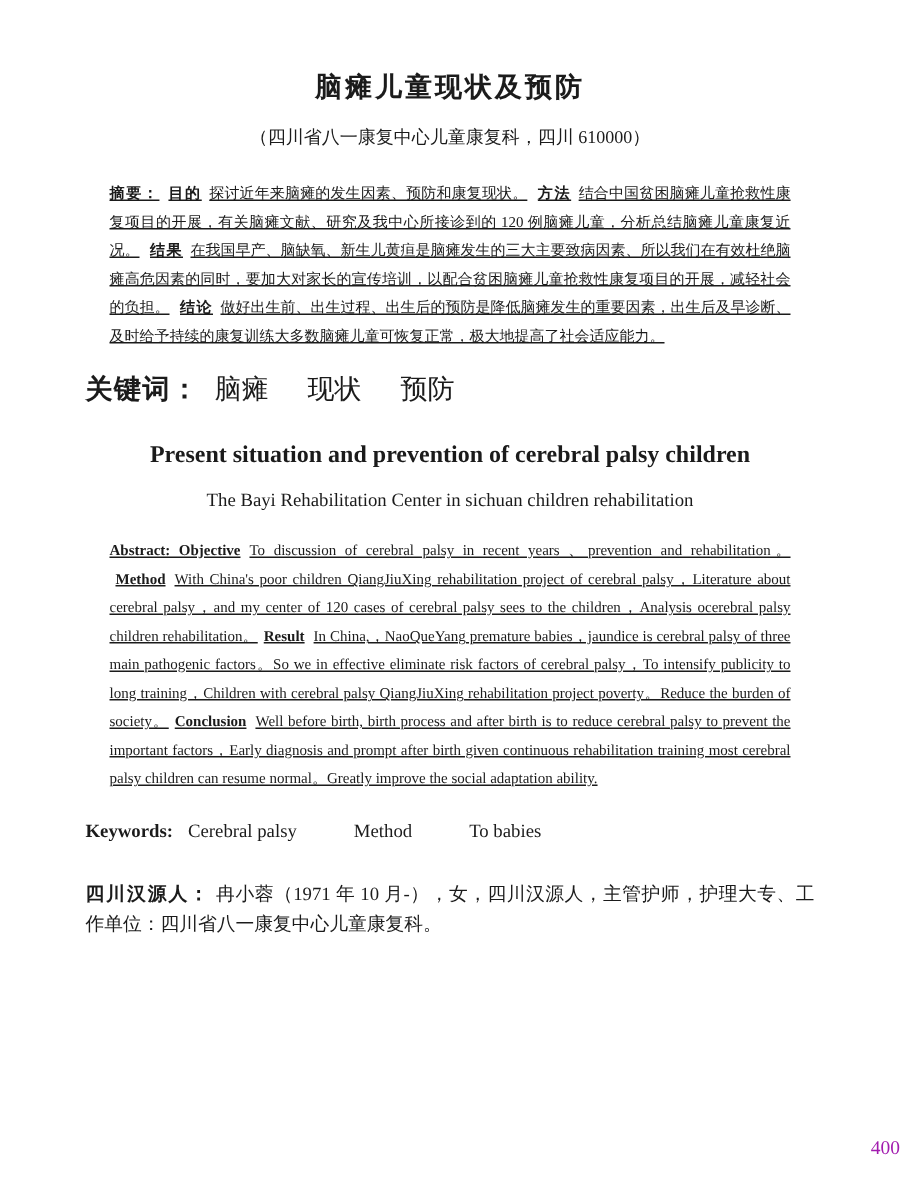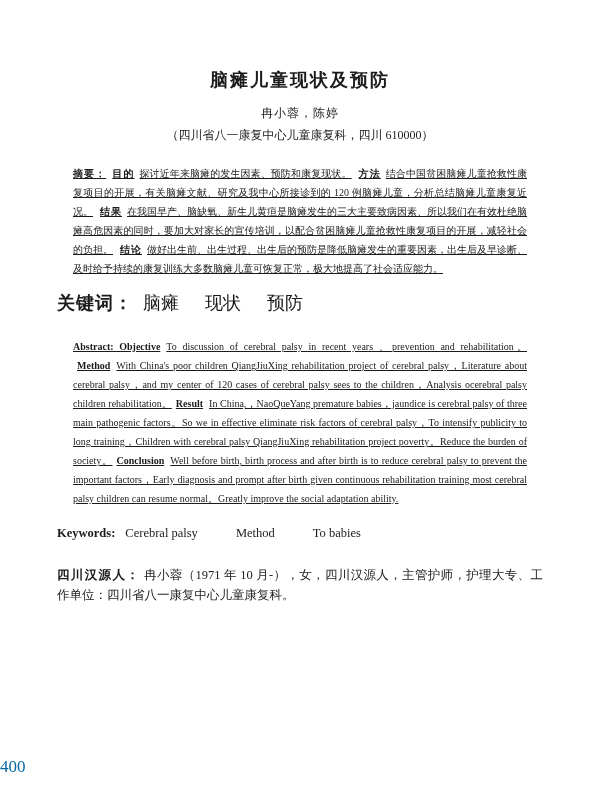--- a/index.html
+++ b/index.html
@@ -11,21 +11,21 @@
     width: 600px;
     height: 785px;
     position: relative;
     font-family: "Liberation Serif", "DejaVu Serif", serif;
     color: #1b1b1b;
     overflow: hidden;
   }
   .page {
     position: absolute;
     top: 0; left: 0; right: 0; bottom: 0;
-    padding: 68px 57px 0 57px;
+    padding: 46px 57px 0 57px;
     box-sizing: border-box;
   }
   .cn-title {
     font-size: 18px;
     font-weight: bold;
     text-align: center;
     letter-spacing: 2px;
     margin: 0 0 13px 0;
     line-height: 24px;
   }
@@ -98,42 +98,43 @@
     font-size: 12.5px;
     line-height: 20px;
     text-align: justify;
     margin: 10px 0 0 0;
   }
   .bio b { letter-spacing: 1px; margin-right: 4px; }
   .page-number {
     position: absolute;
     top: 757px;
     left: 0; right: 0;
-    text-align: left;
-    font-size: 17px;
-    color: #0369a1;
+    text-align: right;
+    font-size: 13px;
+    color: #a21caf;
   }
 </style>
 </head>
 <body>
 
 <div class="page">
 
   <h1 class="cn-title">脑瘫儿童现状及预防</h1>
 
-  <div class="cn-authors">冉小蓉，陈婷</div>
 
   <div class="cn-affiliation">（四川省八一康复中心儿童康复科，四川 610000）</div>
 
   <p class="abstract"><b class="lead">摘要：</b><b class="runlabel first">目的</b><span>探讨近年来脑瘫的发生因素、预防和康复现状。</span><b class="runlabel">方法</b><span>结合中国贫困脑瘫儿童抢救性康复项目的开展，有关脑瘫文献、研究及我中心所接诊到的 120 例脑瘫儿童，分析总结脑瘫儿童康复近况。</span><b class="runlabel">结果</b><span>在我国早产、脑缺氧、新生儿黄疸是脑瘫发生的三大主要致病因素、所以我们在有效杜绝脑瘫高危因素的同时，要加大对家长的宣传培训，以配合贫困脑瘫儿童抢救性康复项目的开展，减轻社会的负担。</span><b class="runlabel">结论</b><span>做好出生前、出生过程、出生后的预防是降低脑瘫发生的重要因素，出生后及早诊断、及时给予持续的康复训练大多数脑瘫儿童可恢复正常，极大地提高了社会适应能力。</span></p>
 
   <p class="keywords-line"><b>关键词：</b><span class="kw">脑瘫</span><span class="kw">现状</span><span class="kw">预防</span></p>
 
+  <h2 class="en-title">Present situation and prevention of cerebral palsy children</h2>
 
 
+  <div class="en-affiliation">The Bayi Rehabilitation Center in sichuan children rehabilitation</div>
 
   <p class="abstract en-abstract"><b class="lead">Abstract: Objective</b><span>To discussion of cerebral palsy in recent years 、prevention and rehabilitation。</span><b class="runlabel">Method</b><span>With China's poor children QiangJiuXing rehabilitation project of cerebral palsy，Literature about cerebral palsy，and my center of 120 cases of cerebral palsy sees to the children，Analysis ocerebral palsy children rehabilitation。</span><b class="runlabel">Result</b><span>In China,，NaoQueYang premature babies，jaundice is cerebral palsy of three main pathogenic factors。So we in effective eliminate risk factors of cerebral palsy，To intensify publicity to long training，Children with cerebral palsy QiangJiuXing rehabilitation project poverty。Reduce the burden of society。</span><b class="runlabel">Conclusion</b><span>Well before birth, birth process and after birth is to reduce cerebral palsy to prevent the important factors，Early diagnosis and prompt after birth given continuous rehabilitation training most cerebral palsy children can resume normal。Greatly improve the social adaptation ability.</span></p>
 
   <p class="keywords-en"><b>Keywords:</b><span class="kw">Cerebral palsy</span><span class="kw">Method</span><span class="kw">To babies</span></p>
 
   <p class="bio"><b>四川汉源人：</b><span>冉小蓉（1971 年 10 月-），女，四川汉源人，主管护师，护理大专、工作单位：四川省八一康复中心儿童康复科。</span></p>
 
   <div class="page-number">400</div>
 
 </div>

